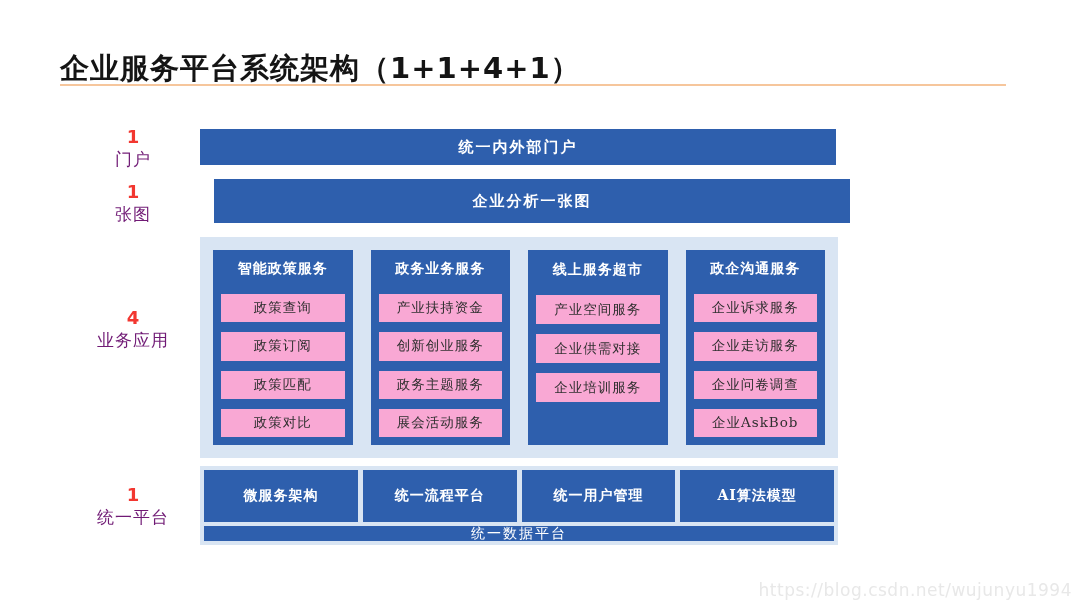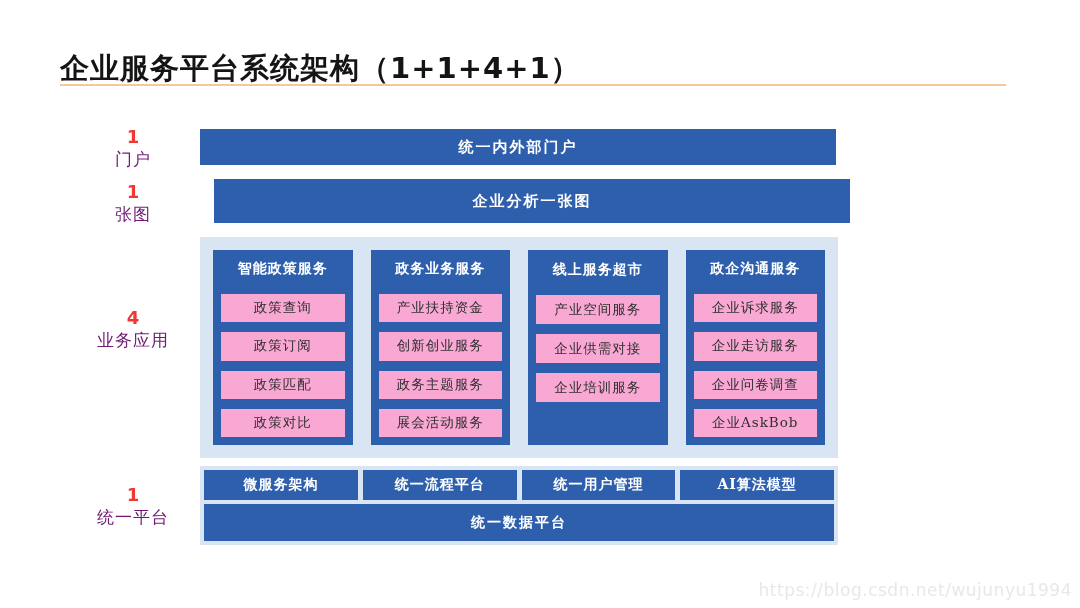--- a/index.html
+++ b/index.html
@@ -67,22 +67,22 @@
     background:#d9e5f3;box-sizing:border-box;
     padding:4px;display:flex;flex-direction:column;gap:4px;
   }
   .platform-row{display:flex;gap:5px;flex:1;}
   .platform-box{
     flex:1;background:#2e5fad;display:flex;align-items:center;justify-content:center;
     color:#ffffff;font-weight:bold;font-size:14px;letter-spacing:1px;
     font-family:"DejaVu Serif","Liberation Serif",serif;
   }
   .platform-bar{
-    height:37px;background:#2e5fad;display:flex;align-items:center;justify-content:center;
-    color:#ffffff;font-weight:bold;font-size:14px;letter-spacing:2px;
+    height:15px;background:#2e5fad;display:flex;align-items:center;justify-content:center;
+    color:#ffffff;font-weight:normal;font-size:14px;letter-spacing:2px;
     font-family:"DejaVu Serif","Liberation Serif",serif;
   }
   .watermark{
     position:absolute;right:8px;bottom:8px;
     color:#e8e8e8;font-size:17px;letter-spacing:.5px;
   }
 </style>
 </head>
 <body>
 

